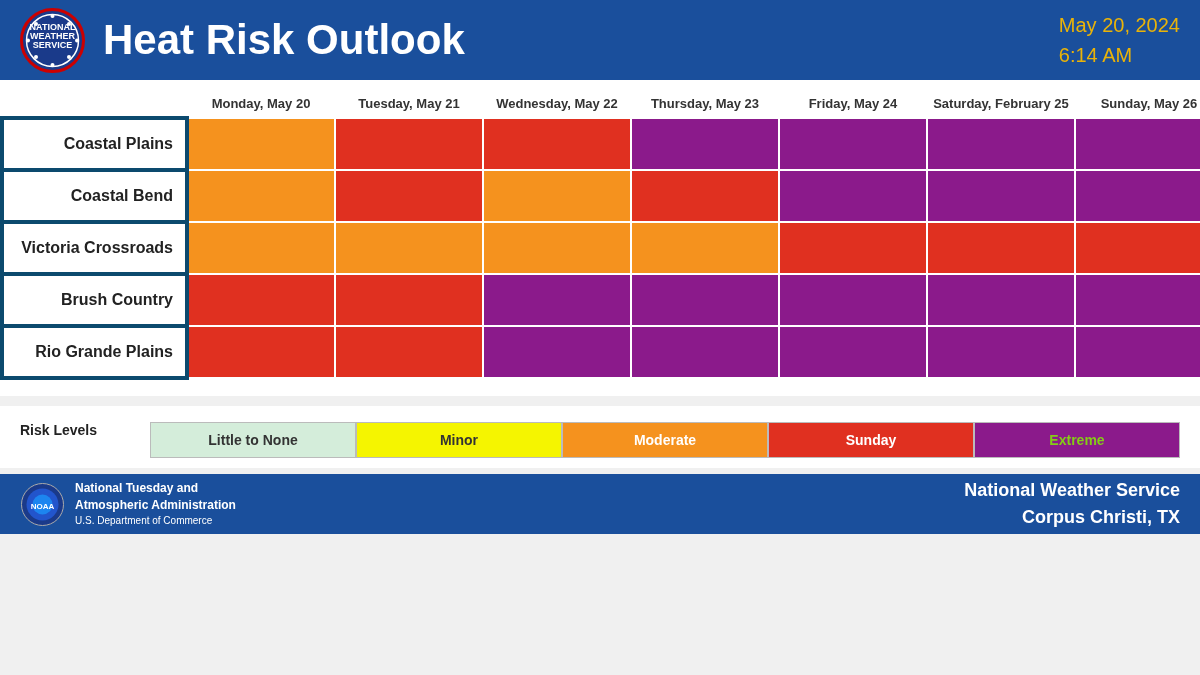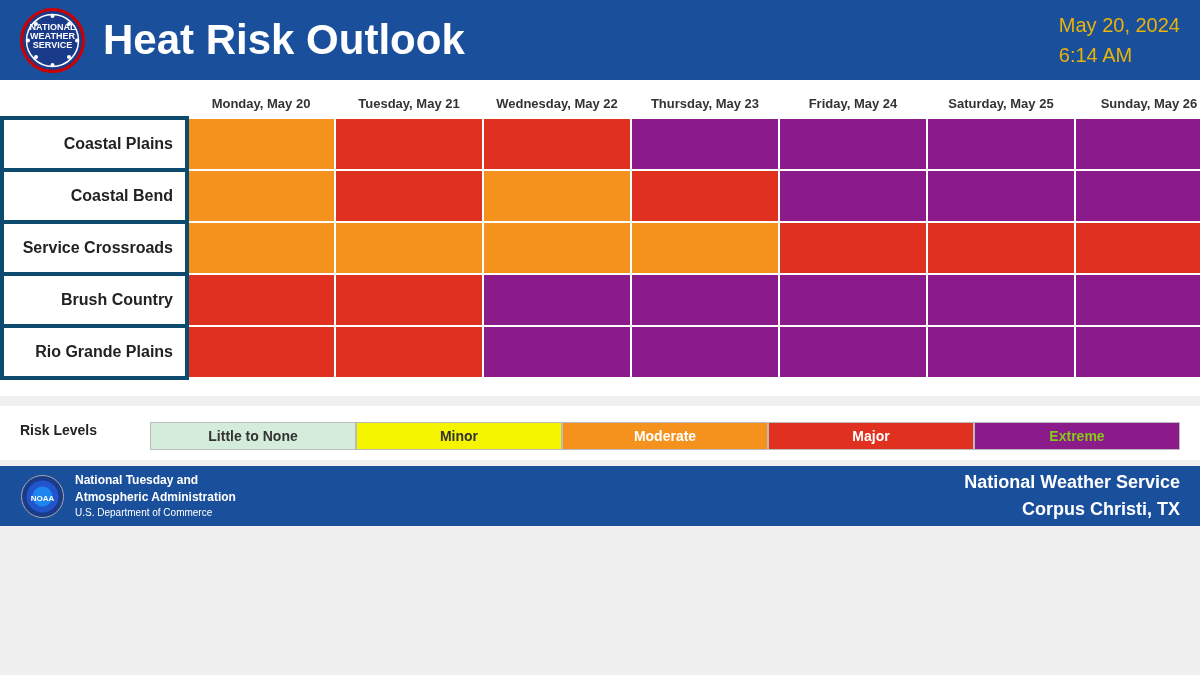--- a/index.html
+++ b/index.html
@@ -106,21 +106,21 @@
     .legend-label {
       font-weight: bold;
       font-size: 14px;
       color: #222;
       width: 130px;
       flex-shrink: 0;
     }
 
     .legend-item {
       flex: 1;
-      height: 28px;
+      height: 36px;
       display: flex;
       align-items: center;
       justify-content: center;
       font-weight: bold;
       font-size: 14px;
       color: #333;
       border: 1px solid #bbb;
     }
 
     .legend-none { background-color: #d4edda; color: #333; }
@@ -201,21 +201,21 @@
 <div class="main">
   <table class="risk-table">
     <thead>
       <tr>
         <th class="row-label-header"></th>
         <th class="day-header">Monday, May 20</th>
         <th class="day-header">Tuesday, May 21</th>
         <th class="day-header">Wednesday, May 22</th>
         <th class="day-header">Thursday, May 23</th>
         <th class="day-header">Friday, May 24</th>
-        <th class="day-header">Saturday, May 25</th>
+        <th class="day-header">Saturday, February 25</th>
         <th class="day-header">Sunday, May 26</th>
       </tr>
     </thead>
     <tbody>
 
       <tr>
         <td class="row-label">Coastal Plains</td>
         <td class="color-cell color-orange"></td>
         <td class="color-cell color-red"></td>
         <td class="color-cell color-red"></td>
@@ -230,21 +230,21 @@
         <td class="color-cell color-orange"></td>
         <td class="color-cell color-red"></td>
         <td class="color-cell color-orange"></td>
         <td class="color-cell color-red"></td>
         <td class="color-cell color-purple"></td>
         <td class="color-cell color-purple"></td>
         <td class="color-cell color-purple"></td>
       </tr>
 
       <tr>
-        <td class="row-label">Service Crossroads</td>
+        <td class="row-label">Victoria Crossroads</td>
         <td class="color-cell color-orange"></td>
         <td class="color-cell color-orange"></td>
         <td class="color-cell color-orange"></td>
         <td class="color-cell color-orange"></td>
         <td class="color-cell color-red"></td>
         <td class="color-cell color-red"></td>
         <td class="color-cell color-red"></td>
       </tr>
 
       <tr>
@@ -271,21 +271,21 @@
     </tbody>
   </table>
 </div>
 
 <div class="legend-section">
   <div class="legend-row">
     <div class="legend-label">Risk Levels</div>
     <div class="legend-item legend-none">Little to None</div>
     <div class="legend-item legend-minor">Minor</div>
     <div class="legend-item legend-moderate">Moderate</div>
-    <div class="legend-item legend-major">Major</div>
+    <div class="legend-item legend-major">Sunday</div>
     <div class="legend-item legend-extreme">Extreme</div>
   </div>
 </div>
 
 <div class="footer">
   <div class="footer-logo-area">
 
     <svg class="noaa-logo" viewBox="0 0 45 45">
       <circle cx="22.5" cy="22.5" r="21" fill="#1a3a8a" stroke="#aaa" stroke-width="1"></circle>
       <circle cx="22.5" cy="22.5" r="16" fill="#2255cc"></circle>

